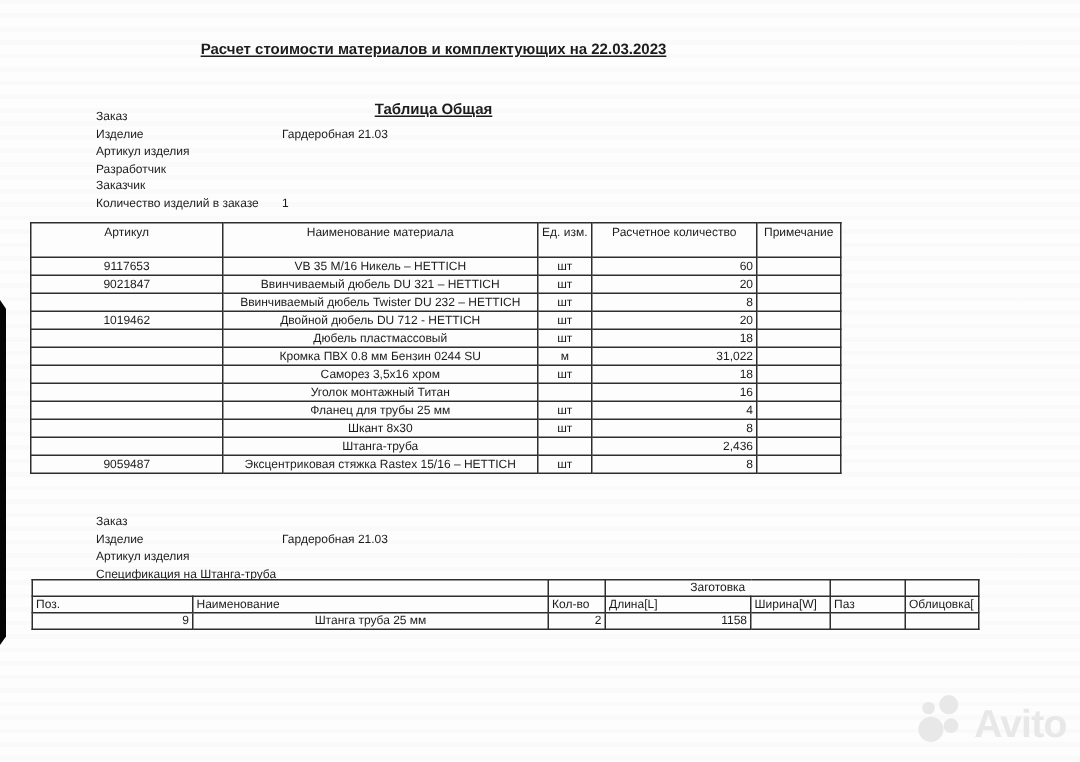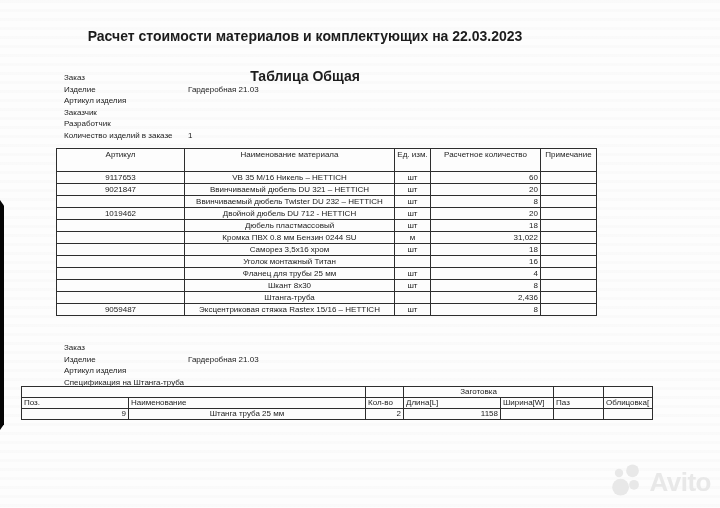--- a/index.html
+++ b/index.html
@@ -3,37 +3,37 @@
 <meta charset="utf-8">
 <style>
   html,body { margin:0; padding:0; }
   .canvas {
     position:relative; width:720px; height:508px;
     background:#fdfdfd;
     background-image:repeating-linear-gradient(180deg, rgba(90,90,90,0.02) 0 3px, rgba(0,0,0,0) 3px 9px);
     font-family:"Liberation Sans", sans-serif;
     color:#1c1c1c; overflow:hidden;
   }
-  .title-wrap { position:absolute; left:16px; width:578px; text-align:center; font-weight:bold; font-size:14px; }
+  .title-wrap { position:absolute; left:0; width:578px; text-align:center; font-weight:bold; font-size:10px;text-decoration:underline; }
   .t-main { top:28px; }
   .t-sub  { top:52px;margin-top:16px; }
 
   .info { position:absolute; left:28px; font-size:8px; }
   .info-1 { top:72px; }
   .info-2 { top:342px; }
   .info-row { height:11.5px; display:flex; align-items:center;margin-left:36px; }
   .info-label { width:124px; flex:0 0 124px; }
   .info-value { }
 
   table { border-collapse:collapse; table-layout:fixed; background:#fdfdfd; }
   td, th {
     border:1px solid #2e2e2e; font-size:8px; font-weight:normal;
     padding:0 2px; overflow:hidden; white-space:nowrap; line-height:10px;
   }
-  .t1 { position:absolute; left:20px; top:148px; width:540px; border:1.5px solid #2e2e2e;margin-left:36px; }
+  .t1 { position:absolute; left:20px; top:148px; width:540px; border:1.5px solid #2e2e2e; }
   .t1 th { height:21px; vertical-align:top; text-align:center; padding-top:1px; }
   .t1 td { height:11px; }
   .t2 { position:absolute; left:21px; top:386px; width:631px; border:1.2px solid #2e2e2e; }
   .t2 th { height:10px; text-align:left; vertical-align:top; }
   .t2 td { height:10px; vertical-align:top; }
   .al  { text-align:center; }
   .num { text-align:right; }
 
   .strip {
     position:absolute; left:0; top:200px; width:4px; height:230px; background:#050505;
@@ -62,25 +62,25 @@
     </div>
     <div class="info-row">
       <span class="info-label">Изделие</span>
       <span class="info-value">Гардеробная 21.03</span>
     </div>
     <div class="info-row">
       <span class="info-label">Артикул изделия</span>
       <span class="info-value"></span>
     </div>
     <div class="info-row">
+      <span class="info-label">Разработчик</span>
+      <span class="info-value"></span>
+    </div>
+    <div class="info-row">
       <span class="info-label">Заказчик</span>
-      <span class="info-value"></span>
-    </div>
-    <div class="info-row">
-      <span class="info-label">Разработчик</span>
       <span class="info-value"></span>
     </div>
     <div class="info-row">
       <span class="info-label">Количество изделий в заказе</span>
       <span class="info-value">1</span>
     </div>
   </div>
 
   <table class="t1">
     <colgroup>

